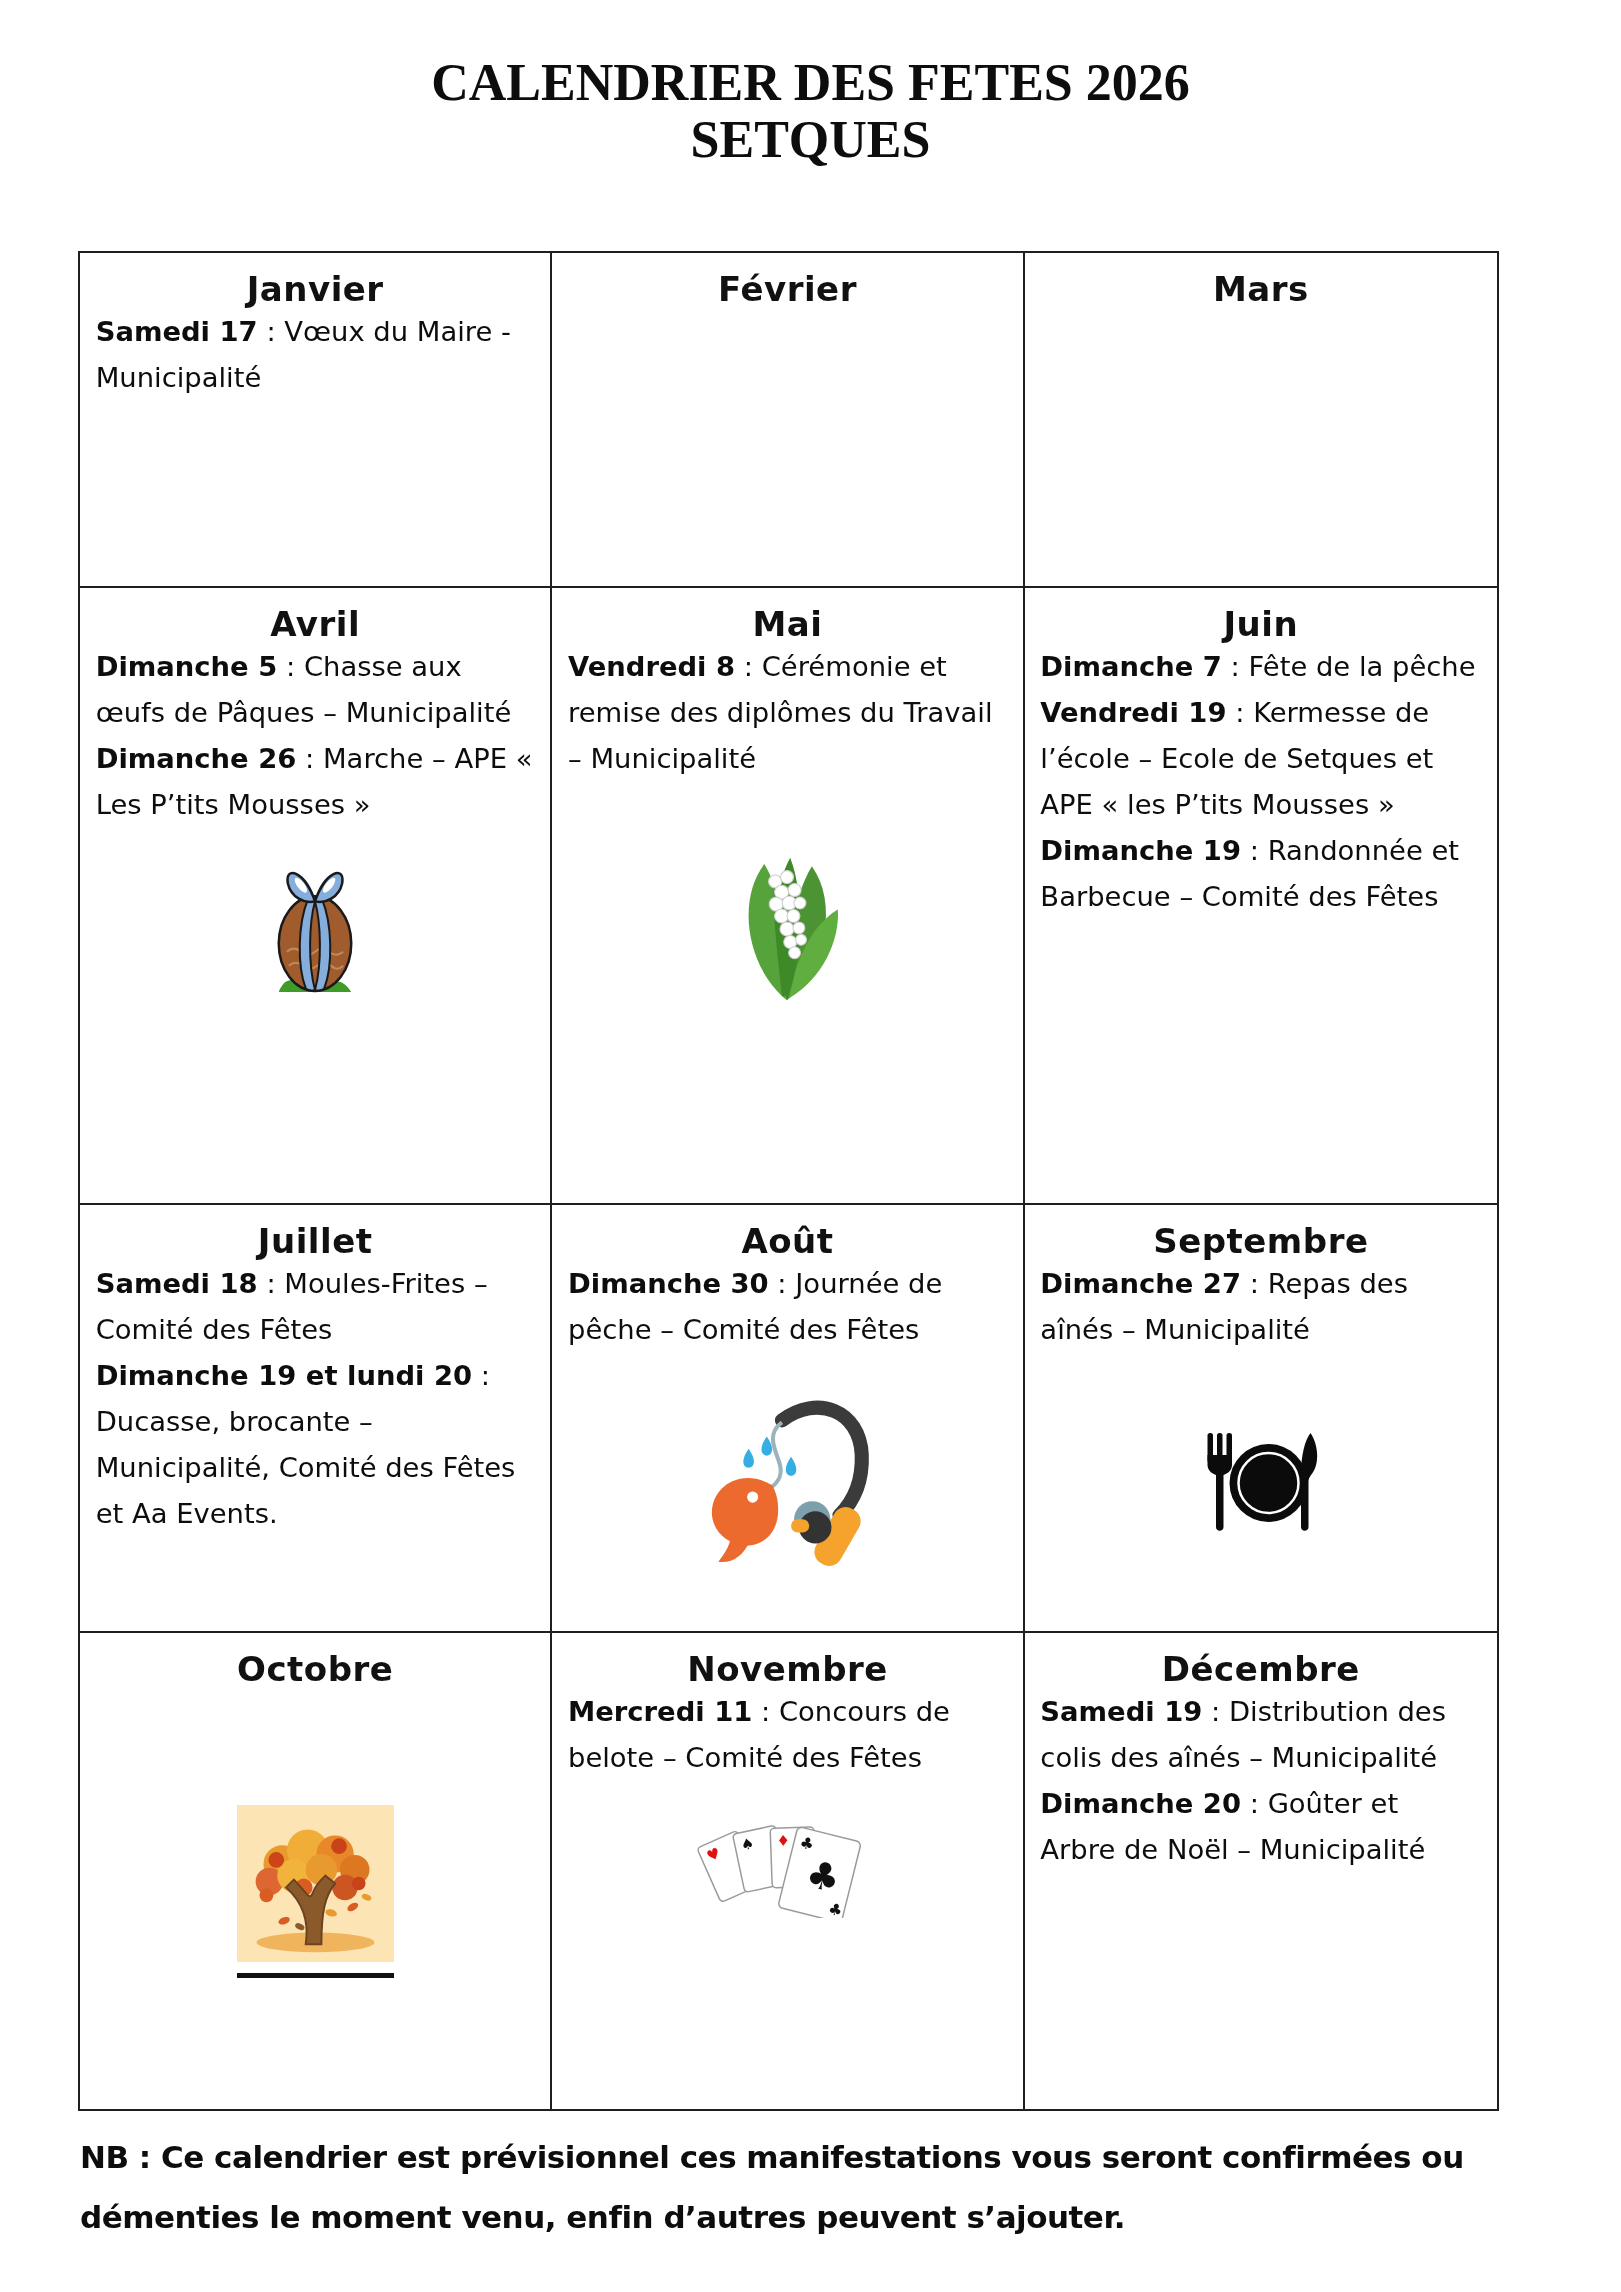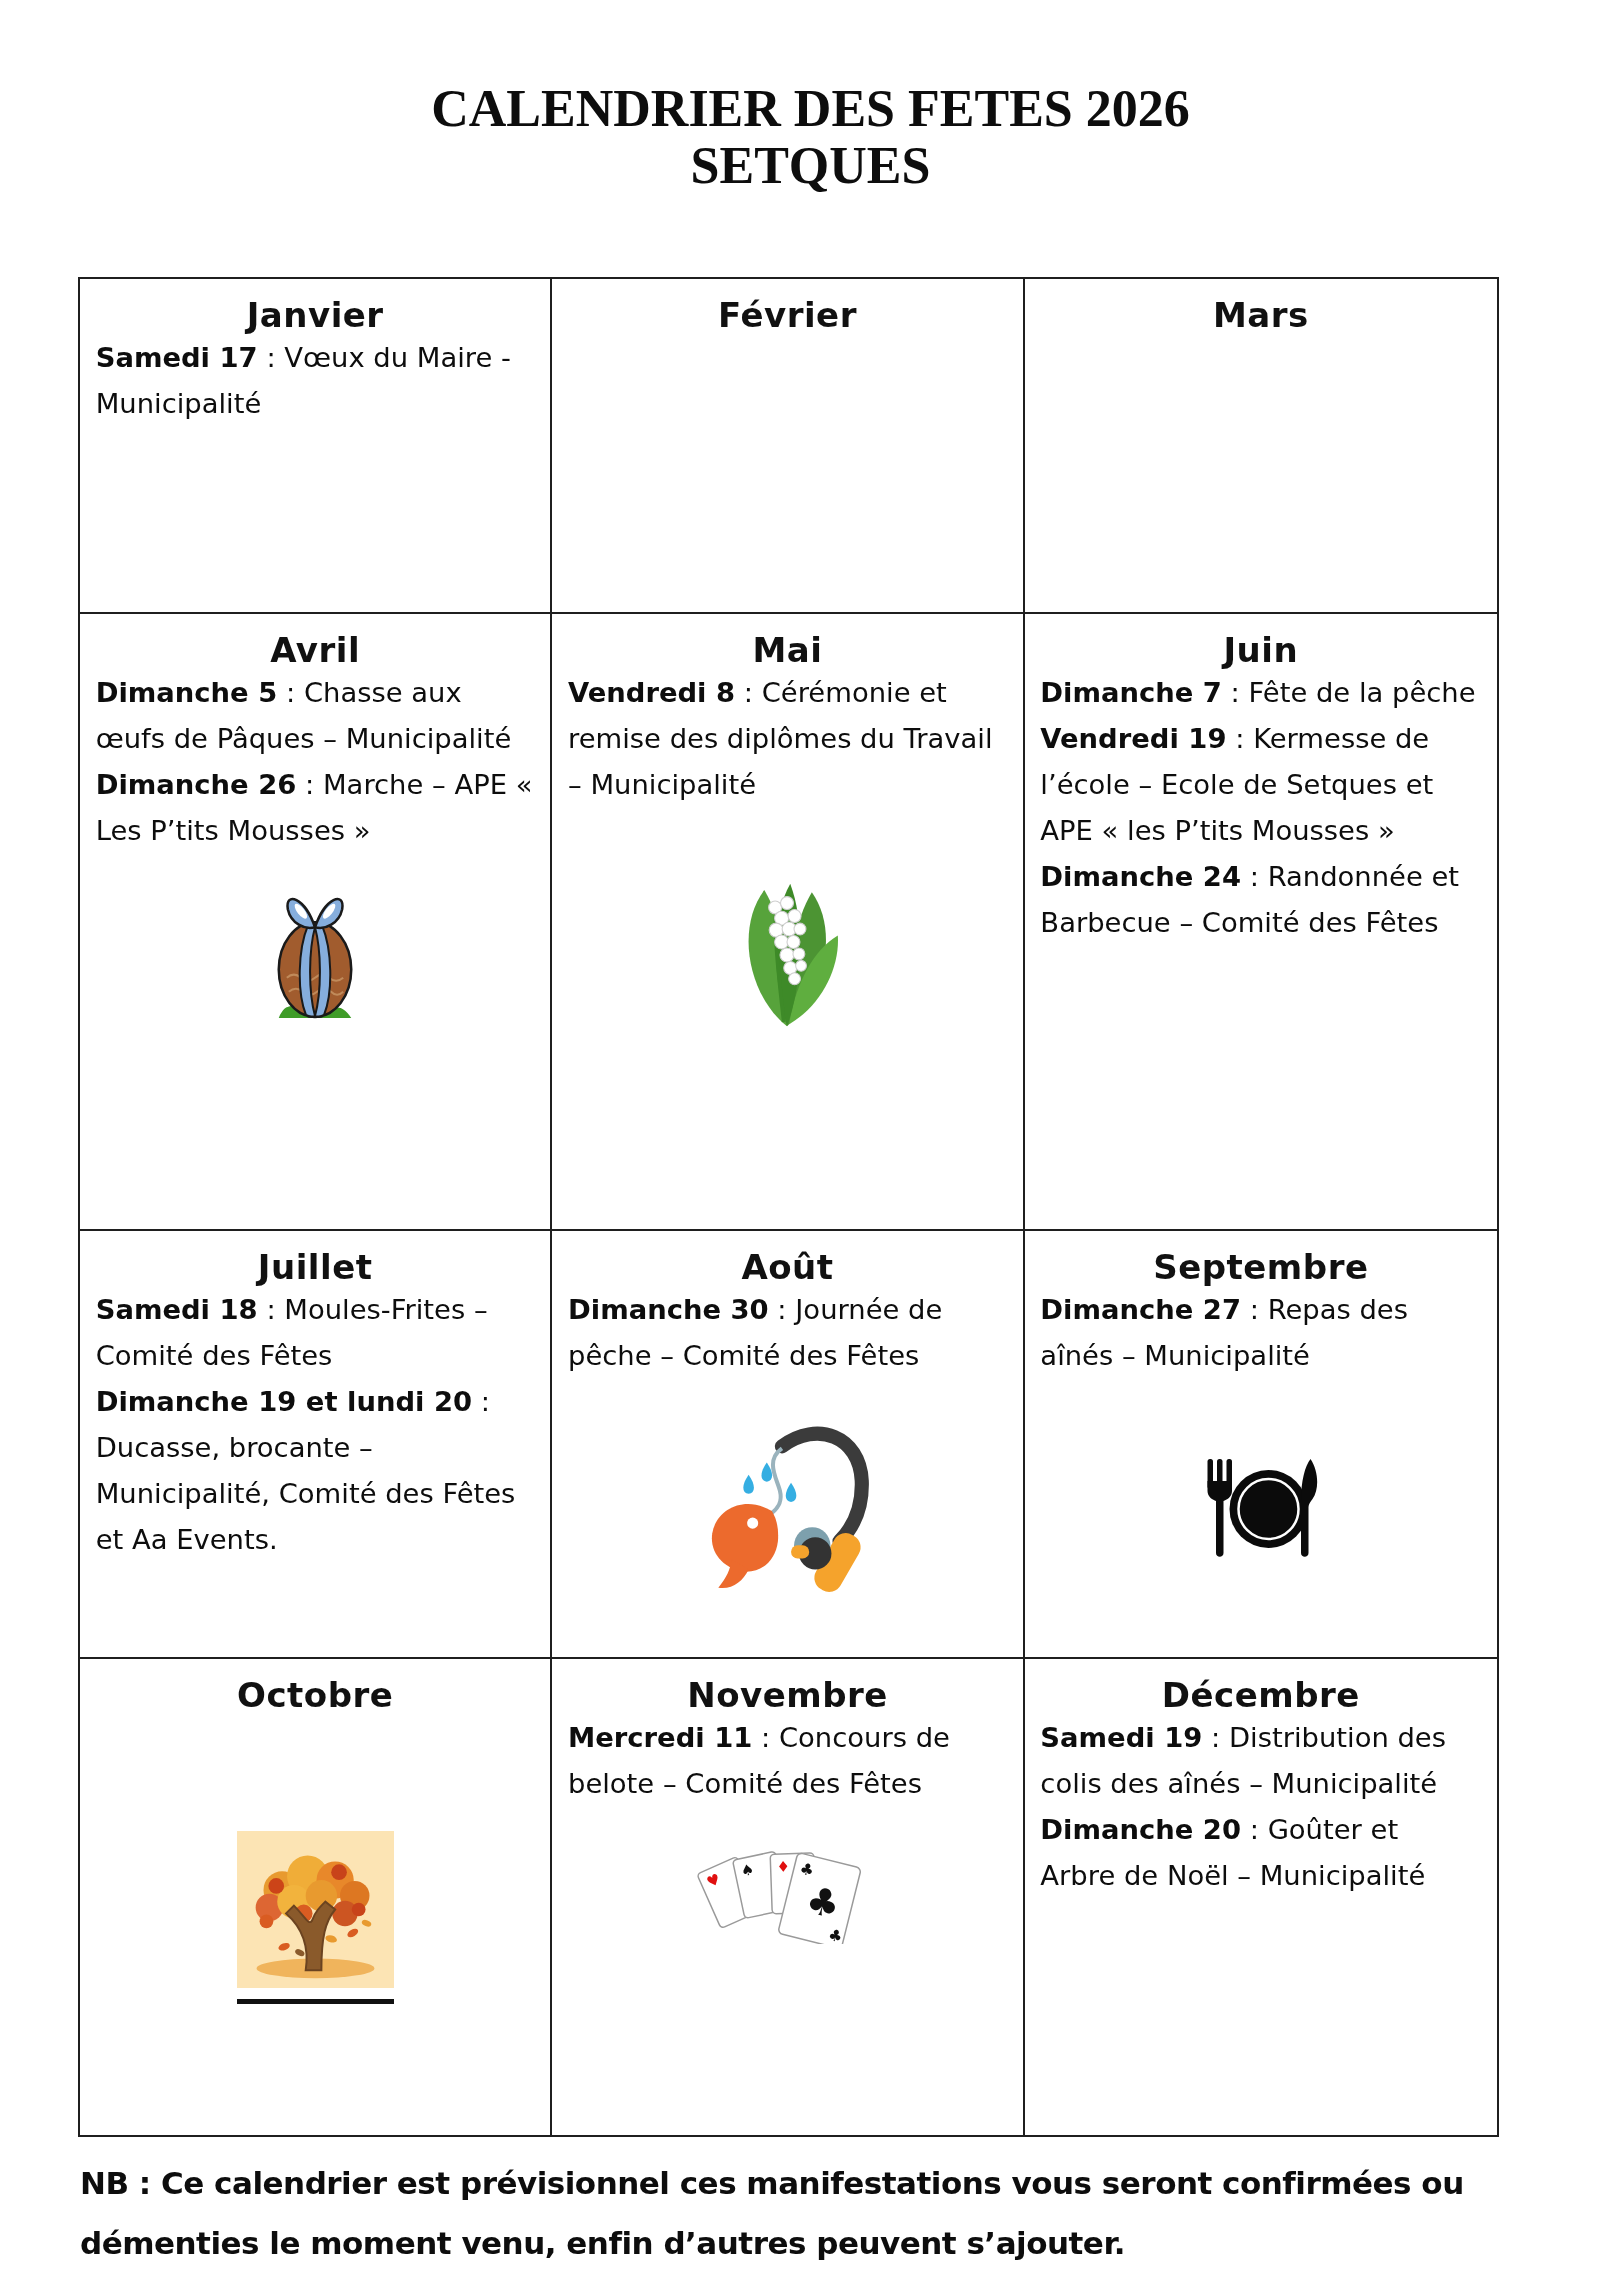--- a/index.html
+++ b/index.html
@@ -7,21 +7,21 @@
     position:relative;
     width:1621px;
     height:2293px;
     background:#ffffff;
     font-family:"DejaVu Sans", sans-serif;
     color:#111;
     overflow:hidden;
   }
   .title-block{
     text-align:center;
-    padding-top:80px;
+    padding-top:54px;
     font-family:"Liberation Serif", serif;
     font-weight:700;
     font-size:52px;
     line-height:57px;
     color:#0d0d0d;
   }
   .calendar-grid{
     margin:83px auto 0 78px;
     width:1421px;
     display:grid;
@@ -150,21 +150,21 @@
           </g>
         </svg>
       </div>
     </div>
 
     <div class="cell last-col">
       <p class="month-name">Juin</p>
       <div class="events">
         <p class="event"><span class="day">Dimanche 7</span><span> : </span><span>Fête de la pêche</span></p>
         <p class="event"><span class="day">Vendredi 19</span><span> : </span><span>Kermesse de l’école – Ecole de Setques et APE « les P’tits Mousses »</span></p>
-        <p class="event"><span class="day">Dimanche 24</span><span> : </span><span>Randonnée et Barbecue – Comité des Fêtes</span></p>
+        <p class="event"><span class="day">Dimanche 19</span><span> : </span><span>Randonnée et Barbecue – Comité des Fêtes</span></p>
       </div>
     </div>
 
     <div class="cell">
       <p class="month-name">Juillet</p>
       <div class="events">
         <p class="event"><span class="day">Samedi 18</span><span> : </span><span>Moules-Frites – Comité des Fêtes</span></p>
         <p class="event"><span class="day">Dimanche 19 et lundi 20</span><span> : </span><span>Ducasse, brocante – Municipalité, Comité des Fêtes et Aa Events.</span></p>
       </div>
     </div>

